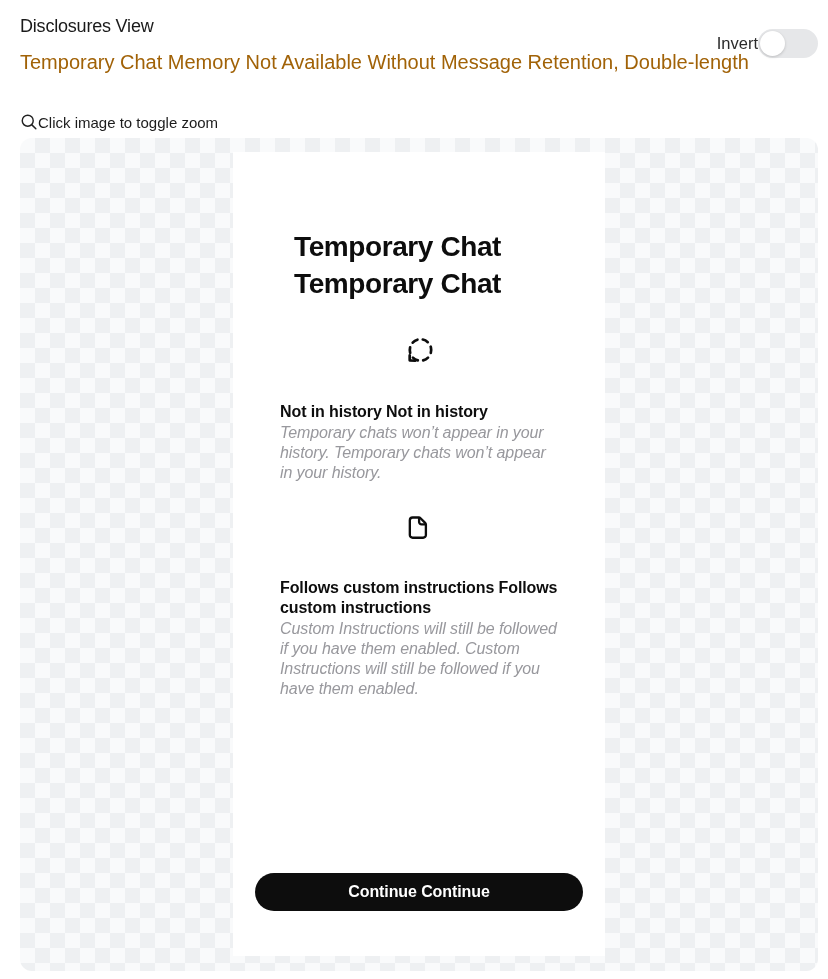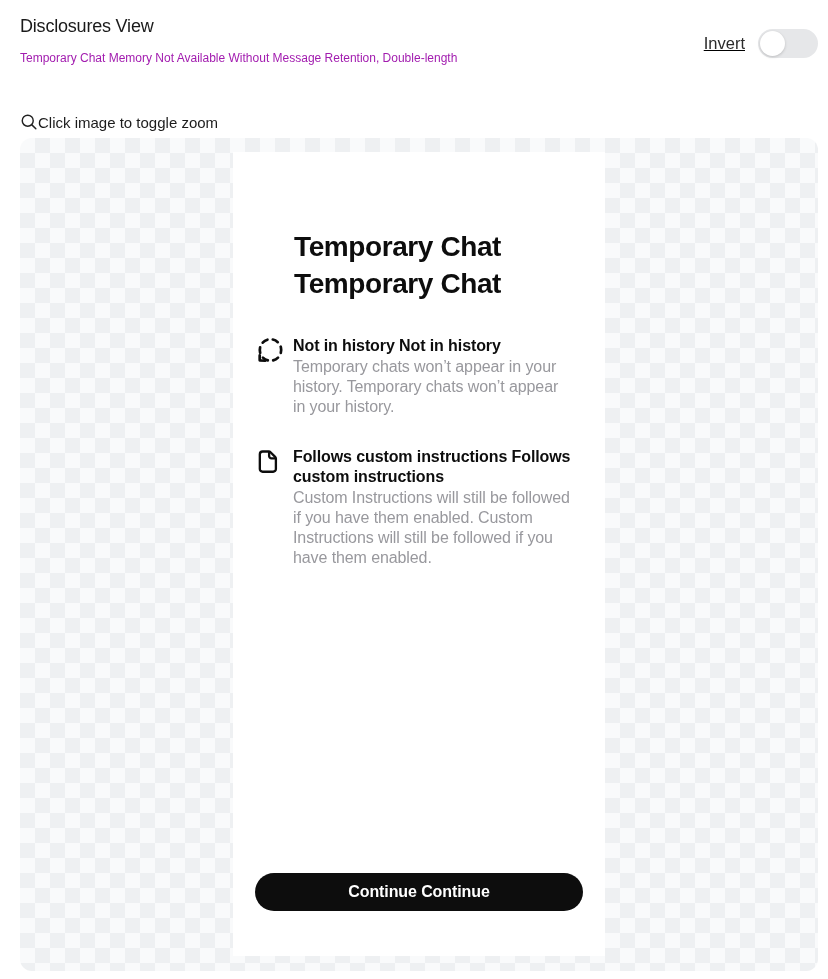--- a/index.html
+++ b/index.html
@@ -17,32 +17,30 @@
   .header-left { position: absolute; left: 20px; top: 16px; }
   .page-title {
     margin: 0;
     font-size: 18px;
     font-weight: 400;
     color: #1a1a1a;
     letter-spacing: -0.2px;
   }
   .page-subtitle {
     margin: 14px 0 0 0;
-    font-size: 12px;
+    font-size: 20px;
     font-weight: 400;
-    color: #a21caf;
+    color: #a16207;
   }
   .invert-control {
     position: absolute;
     top: 29px;
     right: 10px;
     display: flex;
     align-items: center;
-    gap: 13px;
-    text-decoration: underline;
   }
   .invert-label { font-size: 16.5px; color: #2b2b2b; }
   .toggle {
     position: relative;
     width: 60px;
     height: 29px;
     border-radius: 15px;
     background: #e6e7e9;
     cursor: pointer;
     flex: none;
@@ -108,37 +106,38 @@
     letter-spacing: -0.4px;
     color: #0d0d0d;
   }
   .features {
     margin-top: 34px;
     padding: 0 20px 0 22px;
     display: flex;
     flex-direction: column;
     gap: 30px;
   }
-  .feature { display: flex; align-items: flex-start; gap: 8px; }
+  .feature { display: flex; align-items: center; gap: 36px; flex-direction: column; }
   .feature-icon { width: 30px; flex: none; }
   .feature-icon svg { display: block; }
   .feature-text { width: 280px; }
   .feature-title {
     font-size: 16px;
     font-weight: 700;
     line-height: 20px;
     color: #0d0d0d;
     letter-spacing: -0.1px;
   }
   .feature-body {
     margin-top: 1px;
     font-size: 16px;
     line-height: 20px;
     color: #98989d;
     letter-spacing: -0.1px;
+    font-style: italic;
   }
   .continue-btn {
     position: absolute;
     left: 22px;
     right: 22px;
     bottom: 45px;
     height: 38px;
     border: none;
     border-radius: 22px;
     background: #0d0d0d;

